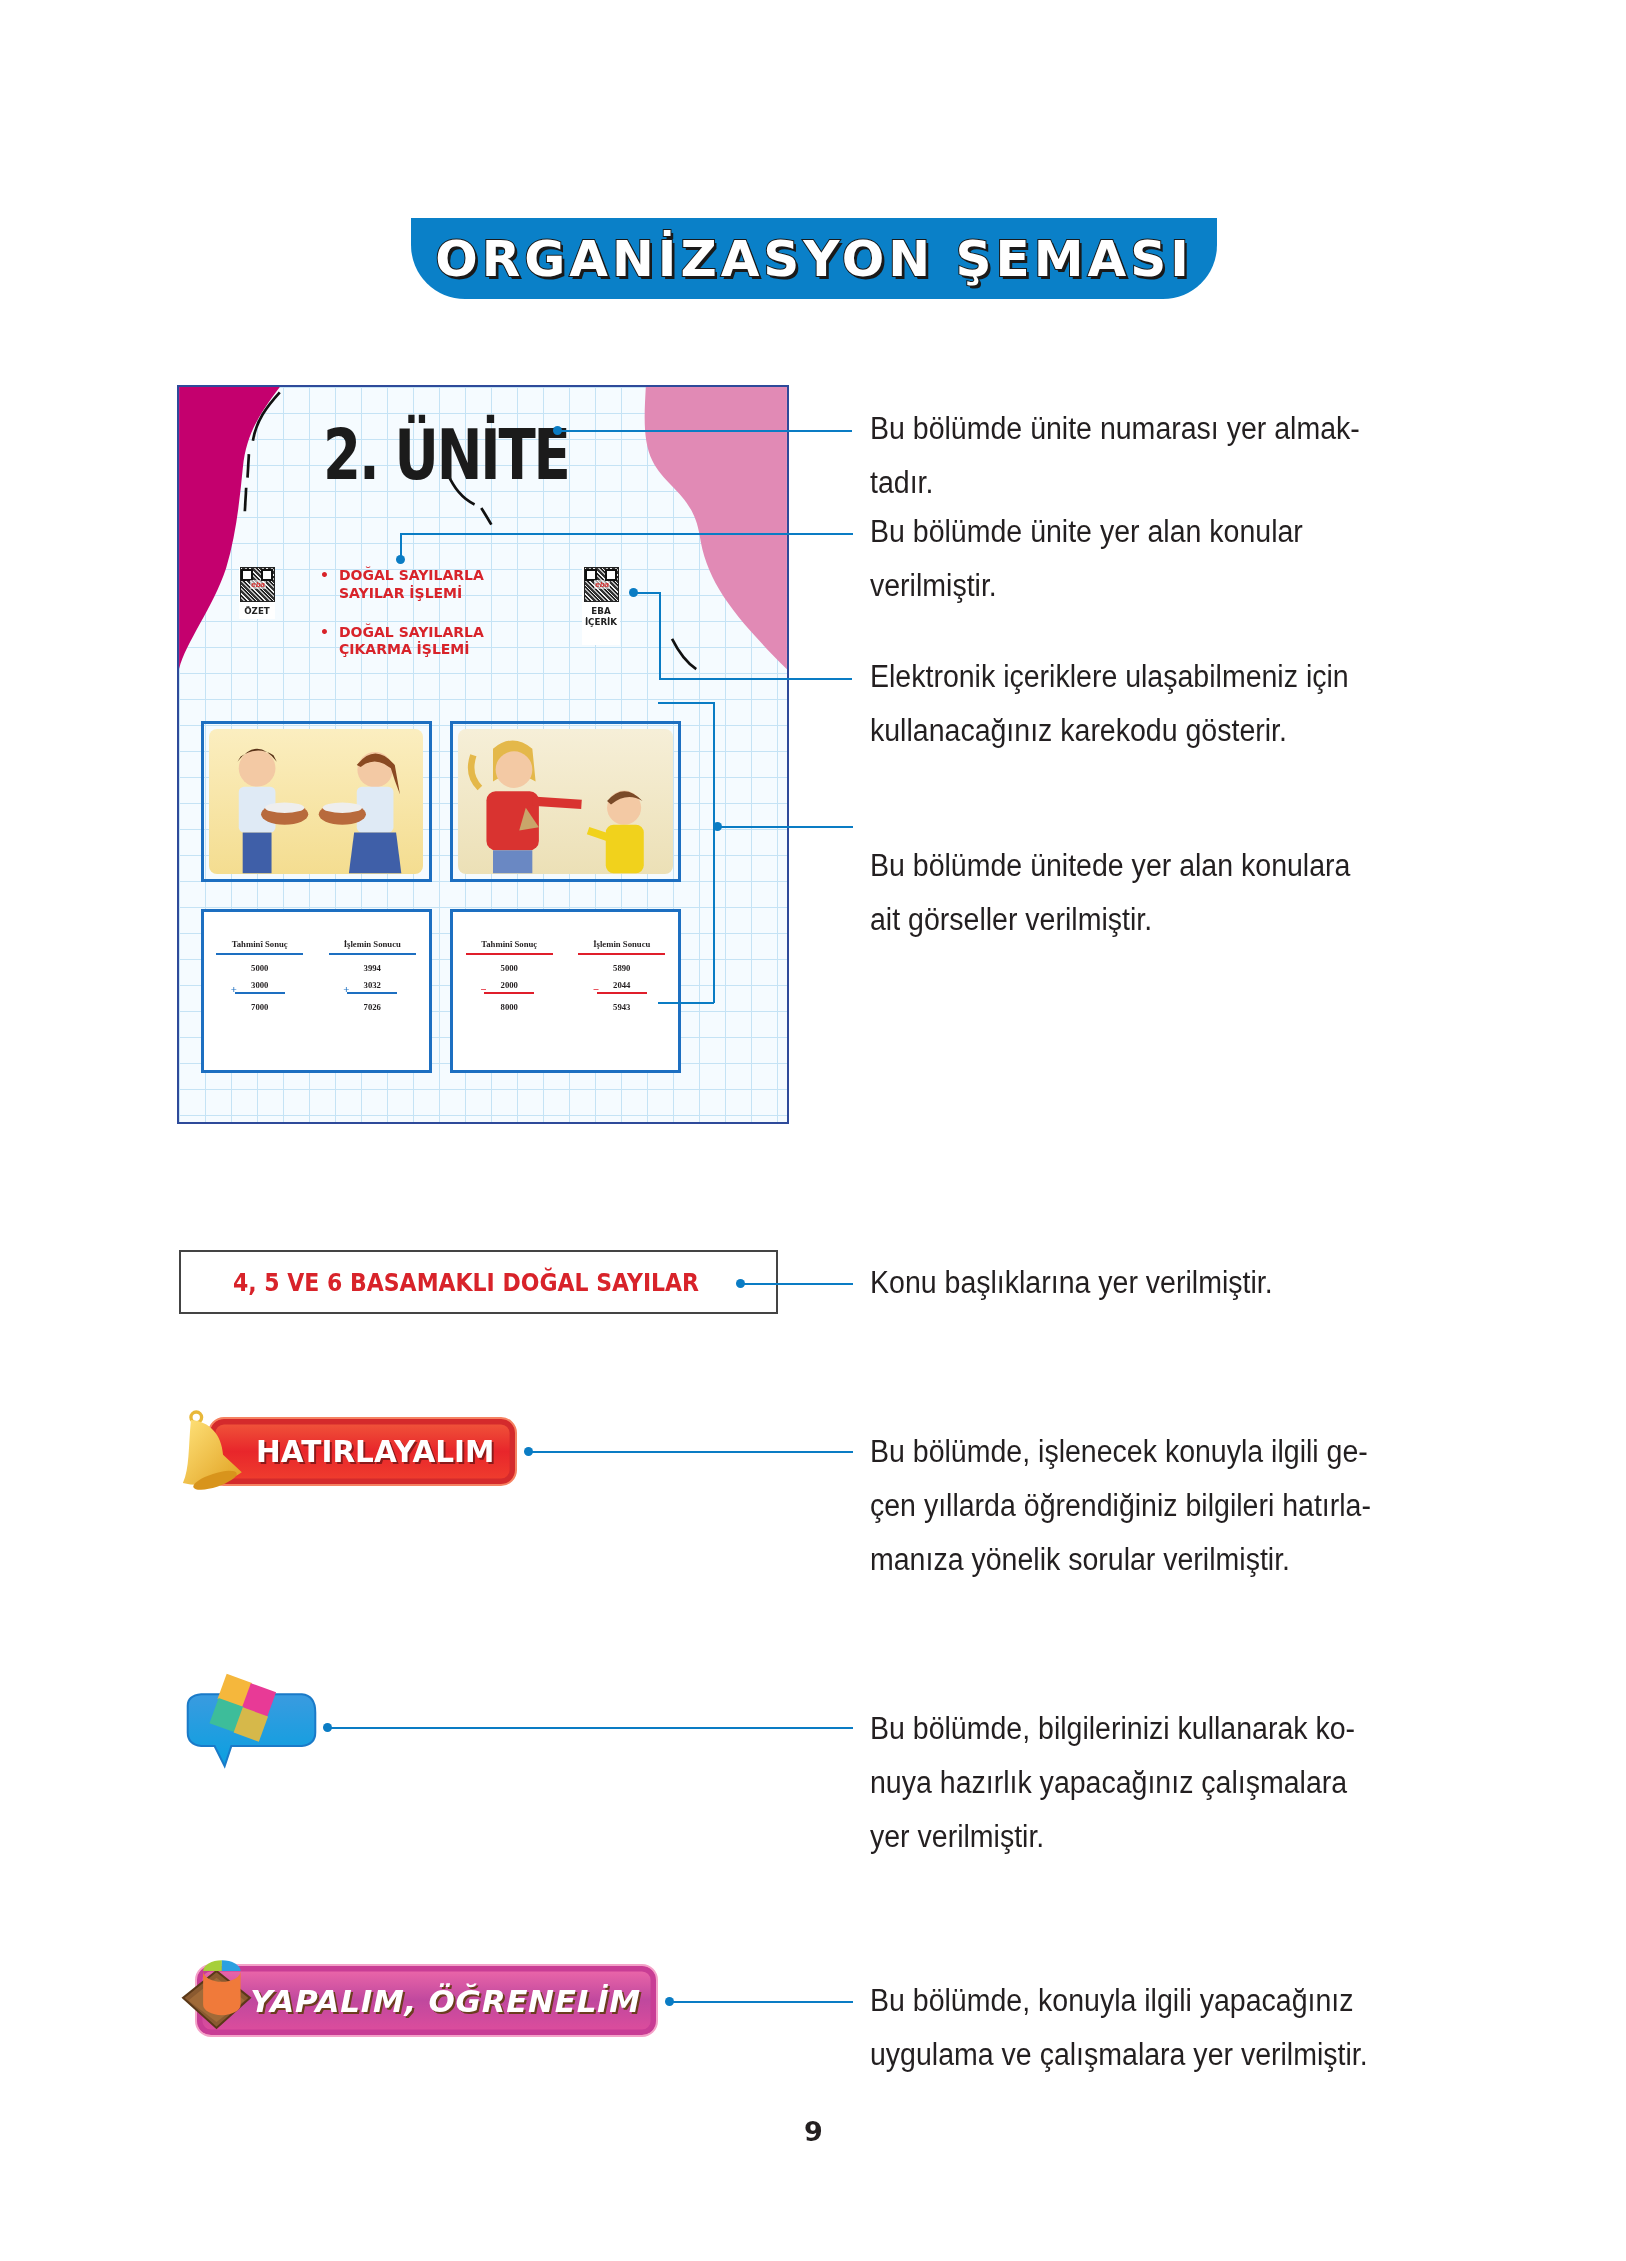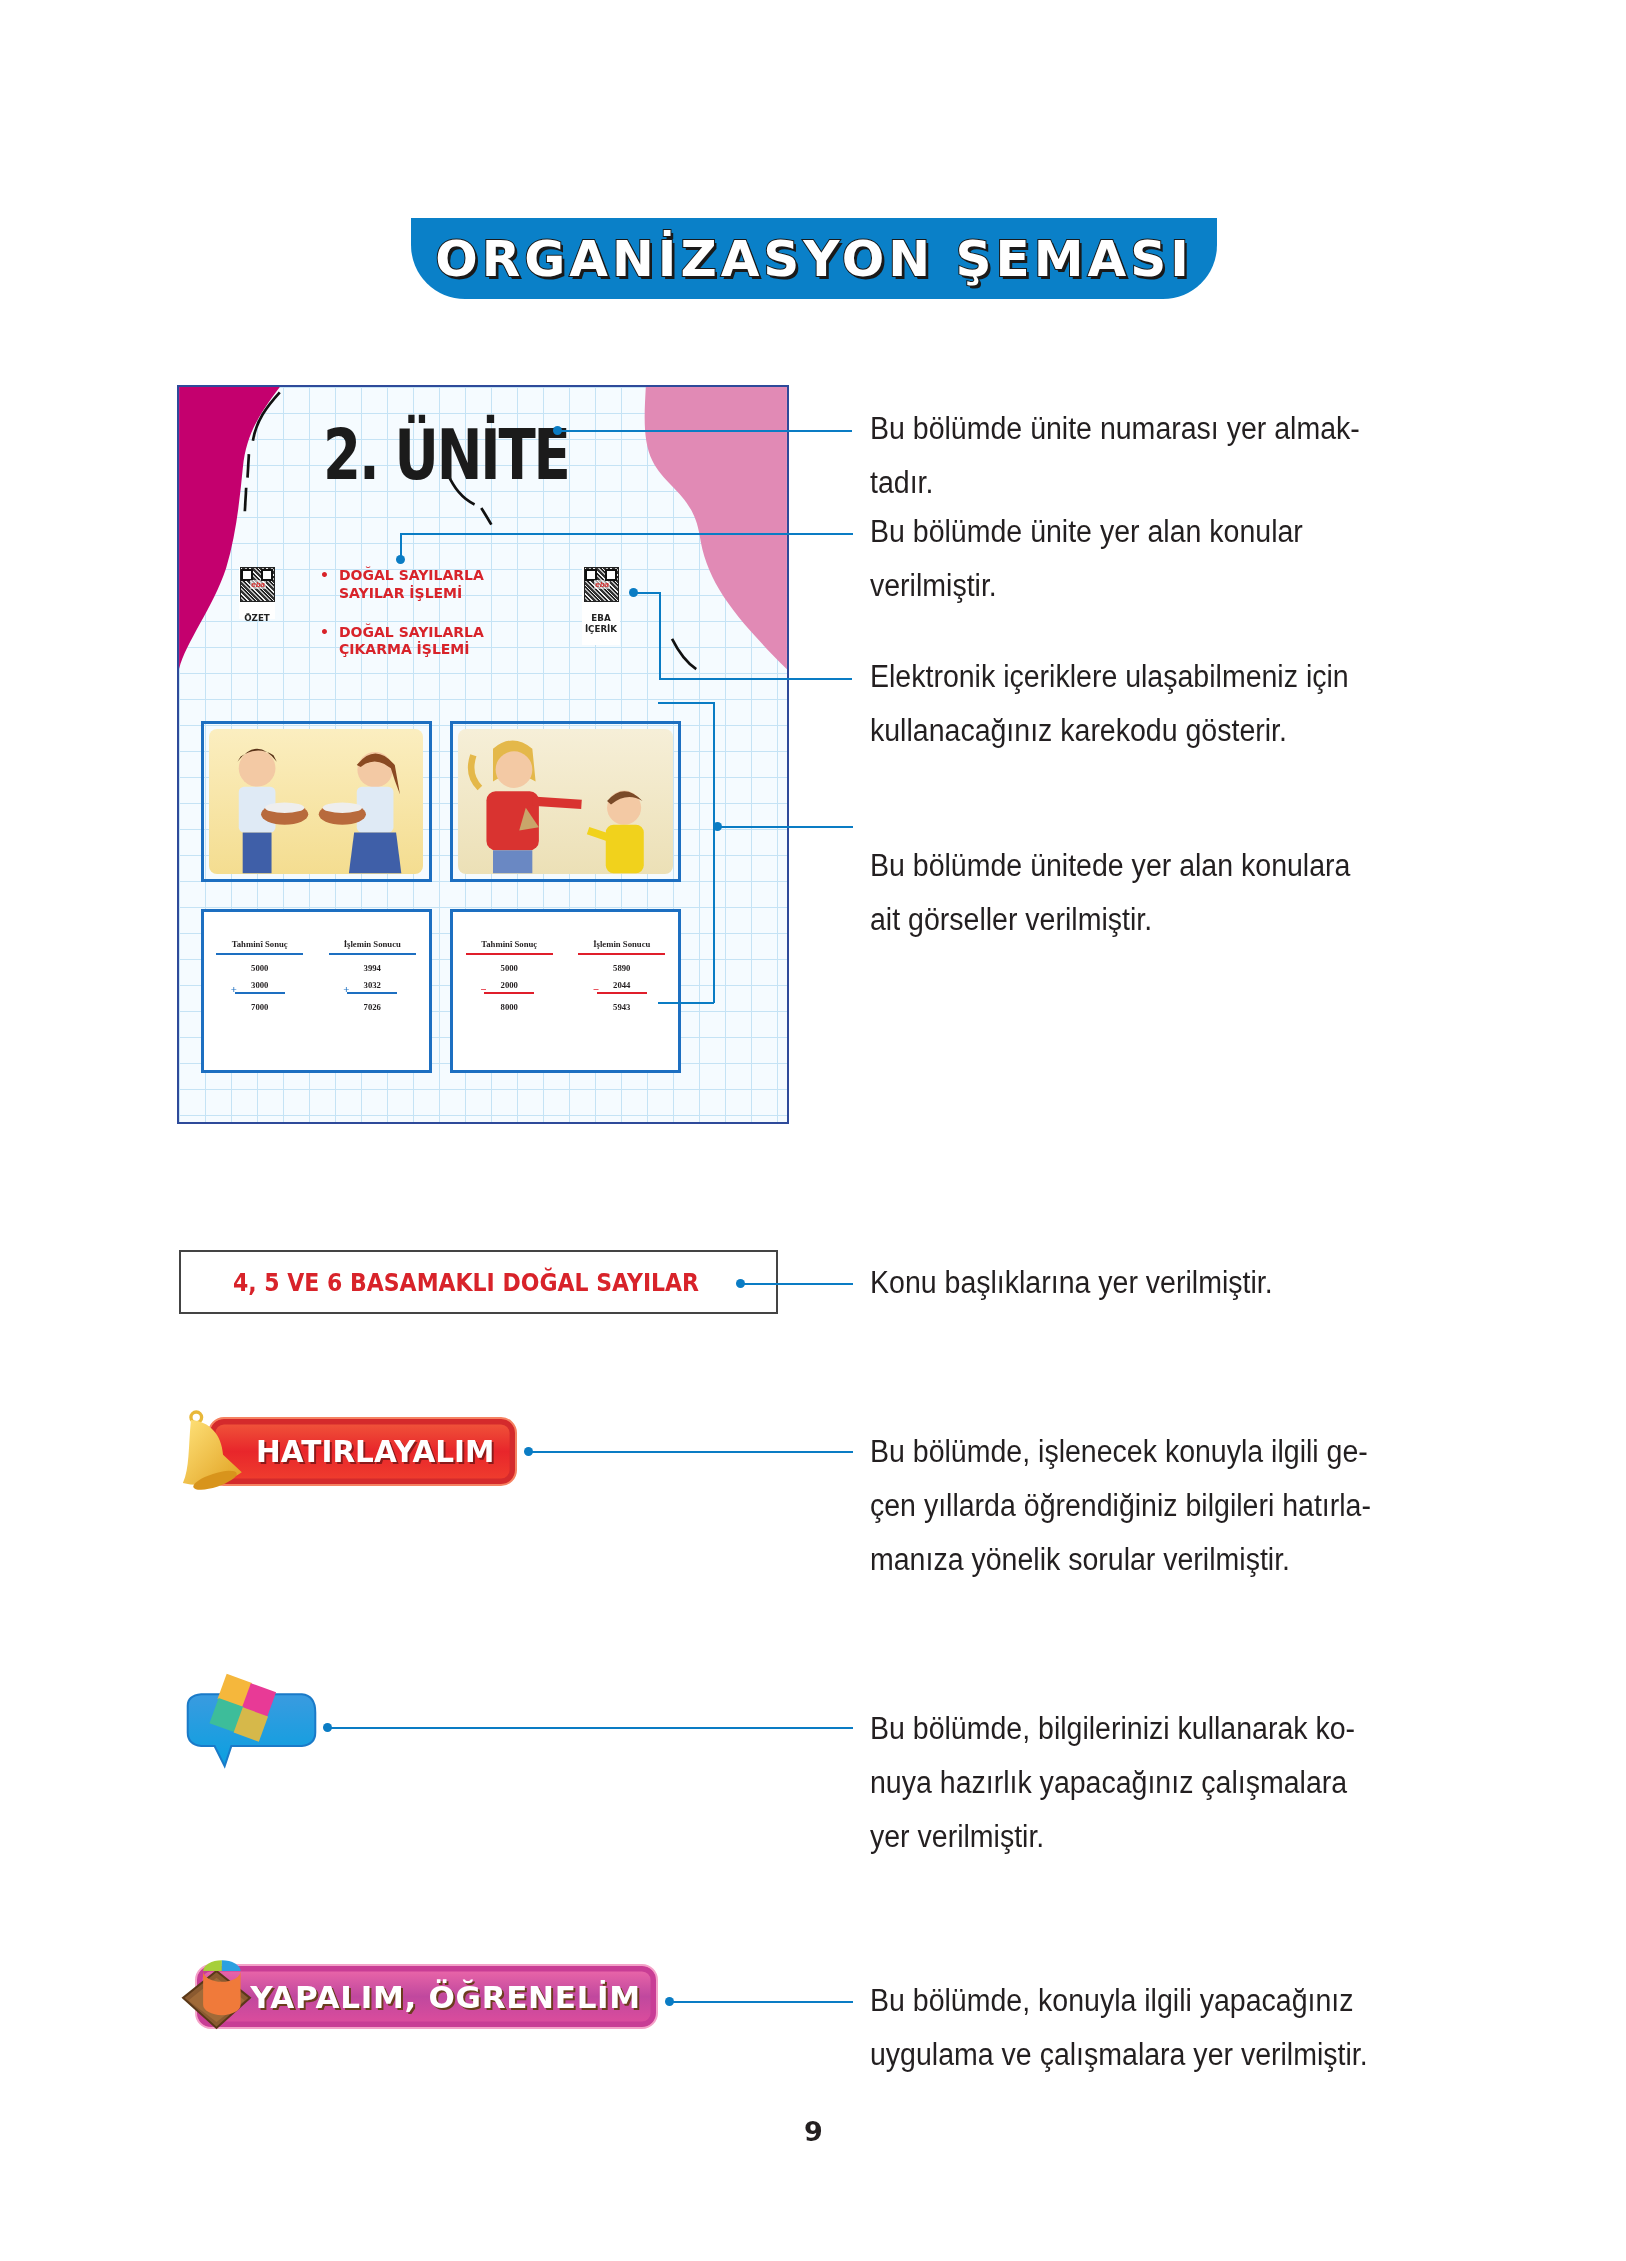--- a/index.html
+++ b/index.html
@@ -52,21 +52,21 @@
     border: 2px solid #111; background: #fff;
   }
   .qr-code::before { left: 0.7px; top: 0.7px; }
   .qr-code::after { right: 0.7px; top: 0.7px; }
   .qr-eba {
     position: absolute; left: 9.4px; top: 12px; font-size: 8px; color: #d72a2a;
     font-style: italic; font-weight: bold; background: rgba(255,255,255,0.6); padding: 0 1.3px;
   }
   .qr-label {
     font-family: "DejaVu Sans", sans-serif; font-weight: bold; font-size: 8.7px;
-    text-align: center; color: #222; line-height: 11.4px; margin-top: 11px;
+    text-align: center; color: #222; line-height: 11.4px; margin-top: 4px;
   }
 
   .topic-list { position: absolute; left: 141px; top: 180px; }
   .topic-item {
     display: flex; font-family: "DejaVu Sans", sans-serif; font-weight: bold;
     font-size: 14px; color: #d8232a; line-height: 17.5px; margin-bottom: 21.5px;
   }
   .topic-item .bullet { width: 19px; }
 
   .frame {
@@ -120,24 +120,25 @@
     white-space: nowrap;
   }
   .badge-red {
     left: 208px; top: 1417px; width: 309px; height: 69px;
     background: linear-gradient(#f15a3b, #e8262b 50%, #f0402e);
     border: 2.7px solid #f58262;
     box-shadow: inset 0 0 0 5.4px #d42a2c;
   }
   .badge-red span { font-size: 29.5px; text-shadow: 2px 2px 0 #8a1a1a; padding-left: 25.5px; }
   .badge-pink {
-    left: 195px; top: 1964px; width: 463px; height: 65px;
+    left: 195px; top: 1964px; width: 463px; height: 73px;
     background: linear-gradient(#f06aaa, #c0489e 50%, #e04d9c);
     border: 2.7px solid #f4a2c8;
     box-shadow: inset 0 0 0 5.4px #c83d95;
+    font-style: italic;
   }
   .badge-pink span { font-size: 31px; text-shadow: 2px 2px 0 #6b3d1e; padding-left: 38px; letter-spacing: 0.7px; }
 
   .page-number {
     position: absolute; left: 0; width: 1627px; top: 2116px; text-align: center;
     font-family: "DejaVu Sans", sans-serif; font-weight: bold; font-size: 27px; color: #231f20;
   }
 </style>
 </head>
 <body>

